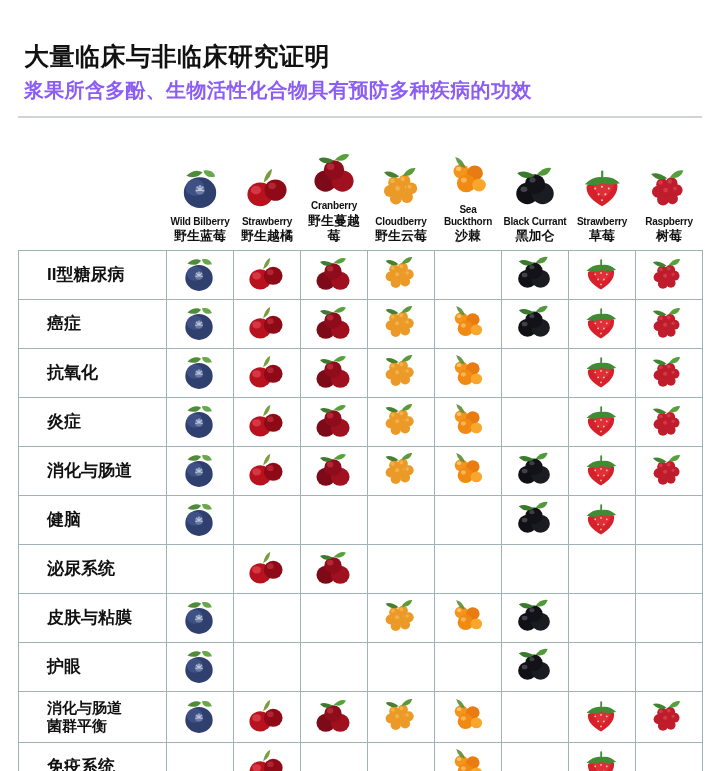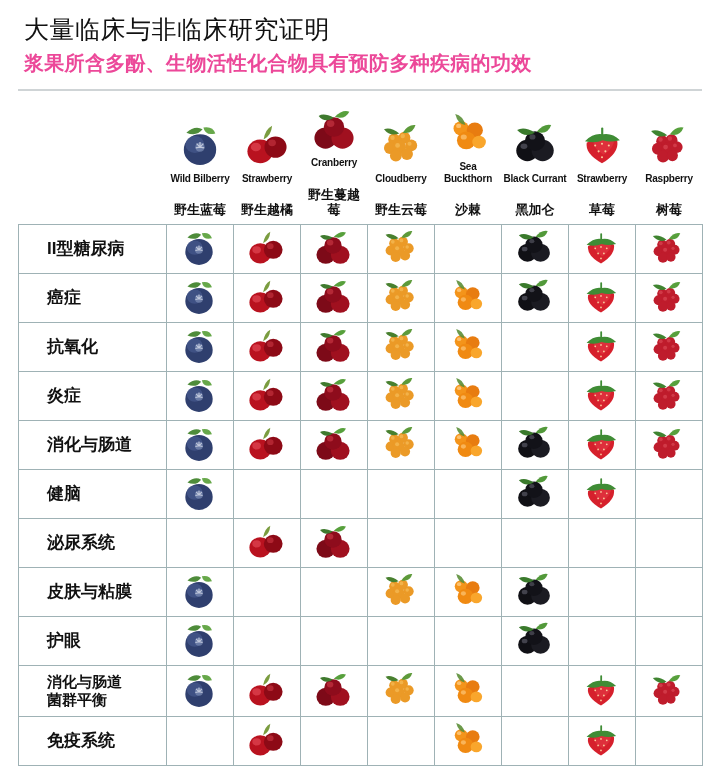--- a/index.html
+++ b/index.html
@@ -19,30 +19,31 @@
     width: 720px;
     height: 771px;
     box-sizing: border-box;
   }
   
   .header {
     padding: 14px 18px 0 24px;
   }
   .header .line1 {
     font-size: 25px;
-    font-weight: normal;
+    font-weight: bold;
     letter-spacing: 0.5px;
     color: #111111;
     line-height: 1.25;
+    margin-top: 27px;
   }
   .header .line2 {
     font-size: 20px;
     font-weight: bold;
     letter-spacing: 0.3px;
-    color: #ec4899;
+    color: #8b5cf6;
     line-height: 1.4;
     margin-top: 4px;
   }
   .header-rule {
     margin: 12px 18px 0 18px;
     border-bottom: 2px solid #cfd4d6;
   }
 
   
   .table-wrap {
@@ -55,21 +56,21 @@
     width: 684px;
     font-size: 12px;
   }
   table.berry-table col.rowlabel { width: 148px; }
   table.berry-table col.berrycol { width: 67px; }
 
   
   .colhead {
     vertical-align: bottom;
     text-align: center;
-    padding: 0 2px 6px 2px;
+    padding: 16px 2px 6px 2px;
     height: 96px;
     border: none;
   }
   .colhead .icon-box {
     height: 62px;
     display: flex;
     align-items: flex-end;
     justify-content: center;
   }
   .colhead .en {
@@ -77,21 +78,21 @@
     color: #111;
     line-height: 1.15;
     margin-top: 4px;
     letter-spacing: -0.2px;
   }
   .colhead .zh {
     font-size: 13px;
     font-weight: bold;
     color: #111;
     line-height: 1.2;
-    margin-top: 18px;
+    margin-top: 1px;
   }
   .corner-head {
     border: none;
   }
 
   
   table.berry-table tbody td {
     border: 1px solid #9fb2b5;
     height: 48px;
     text-align: center;

